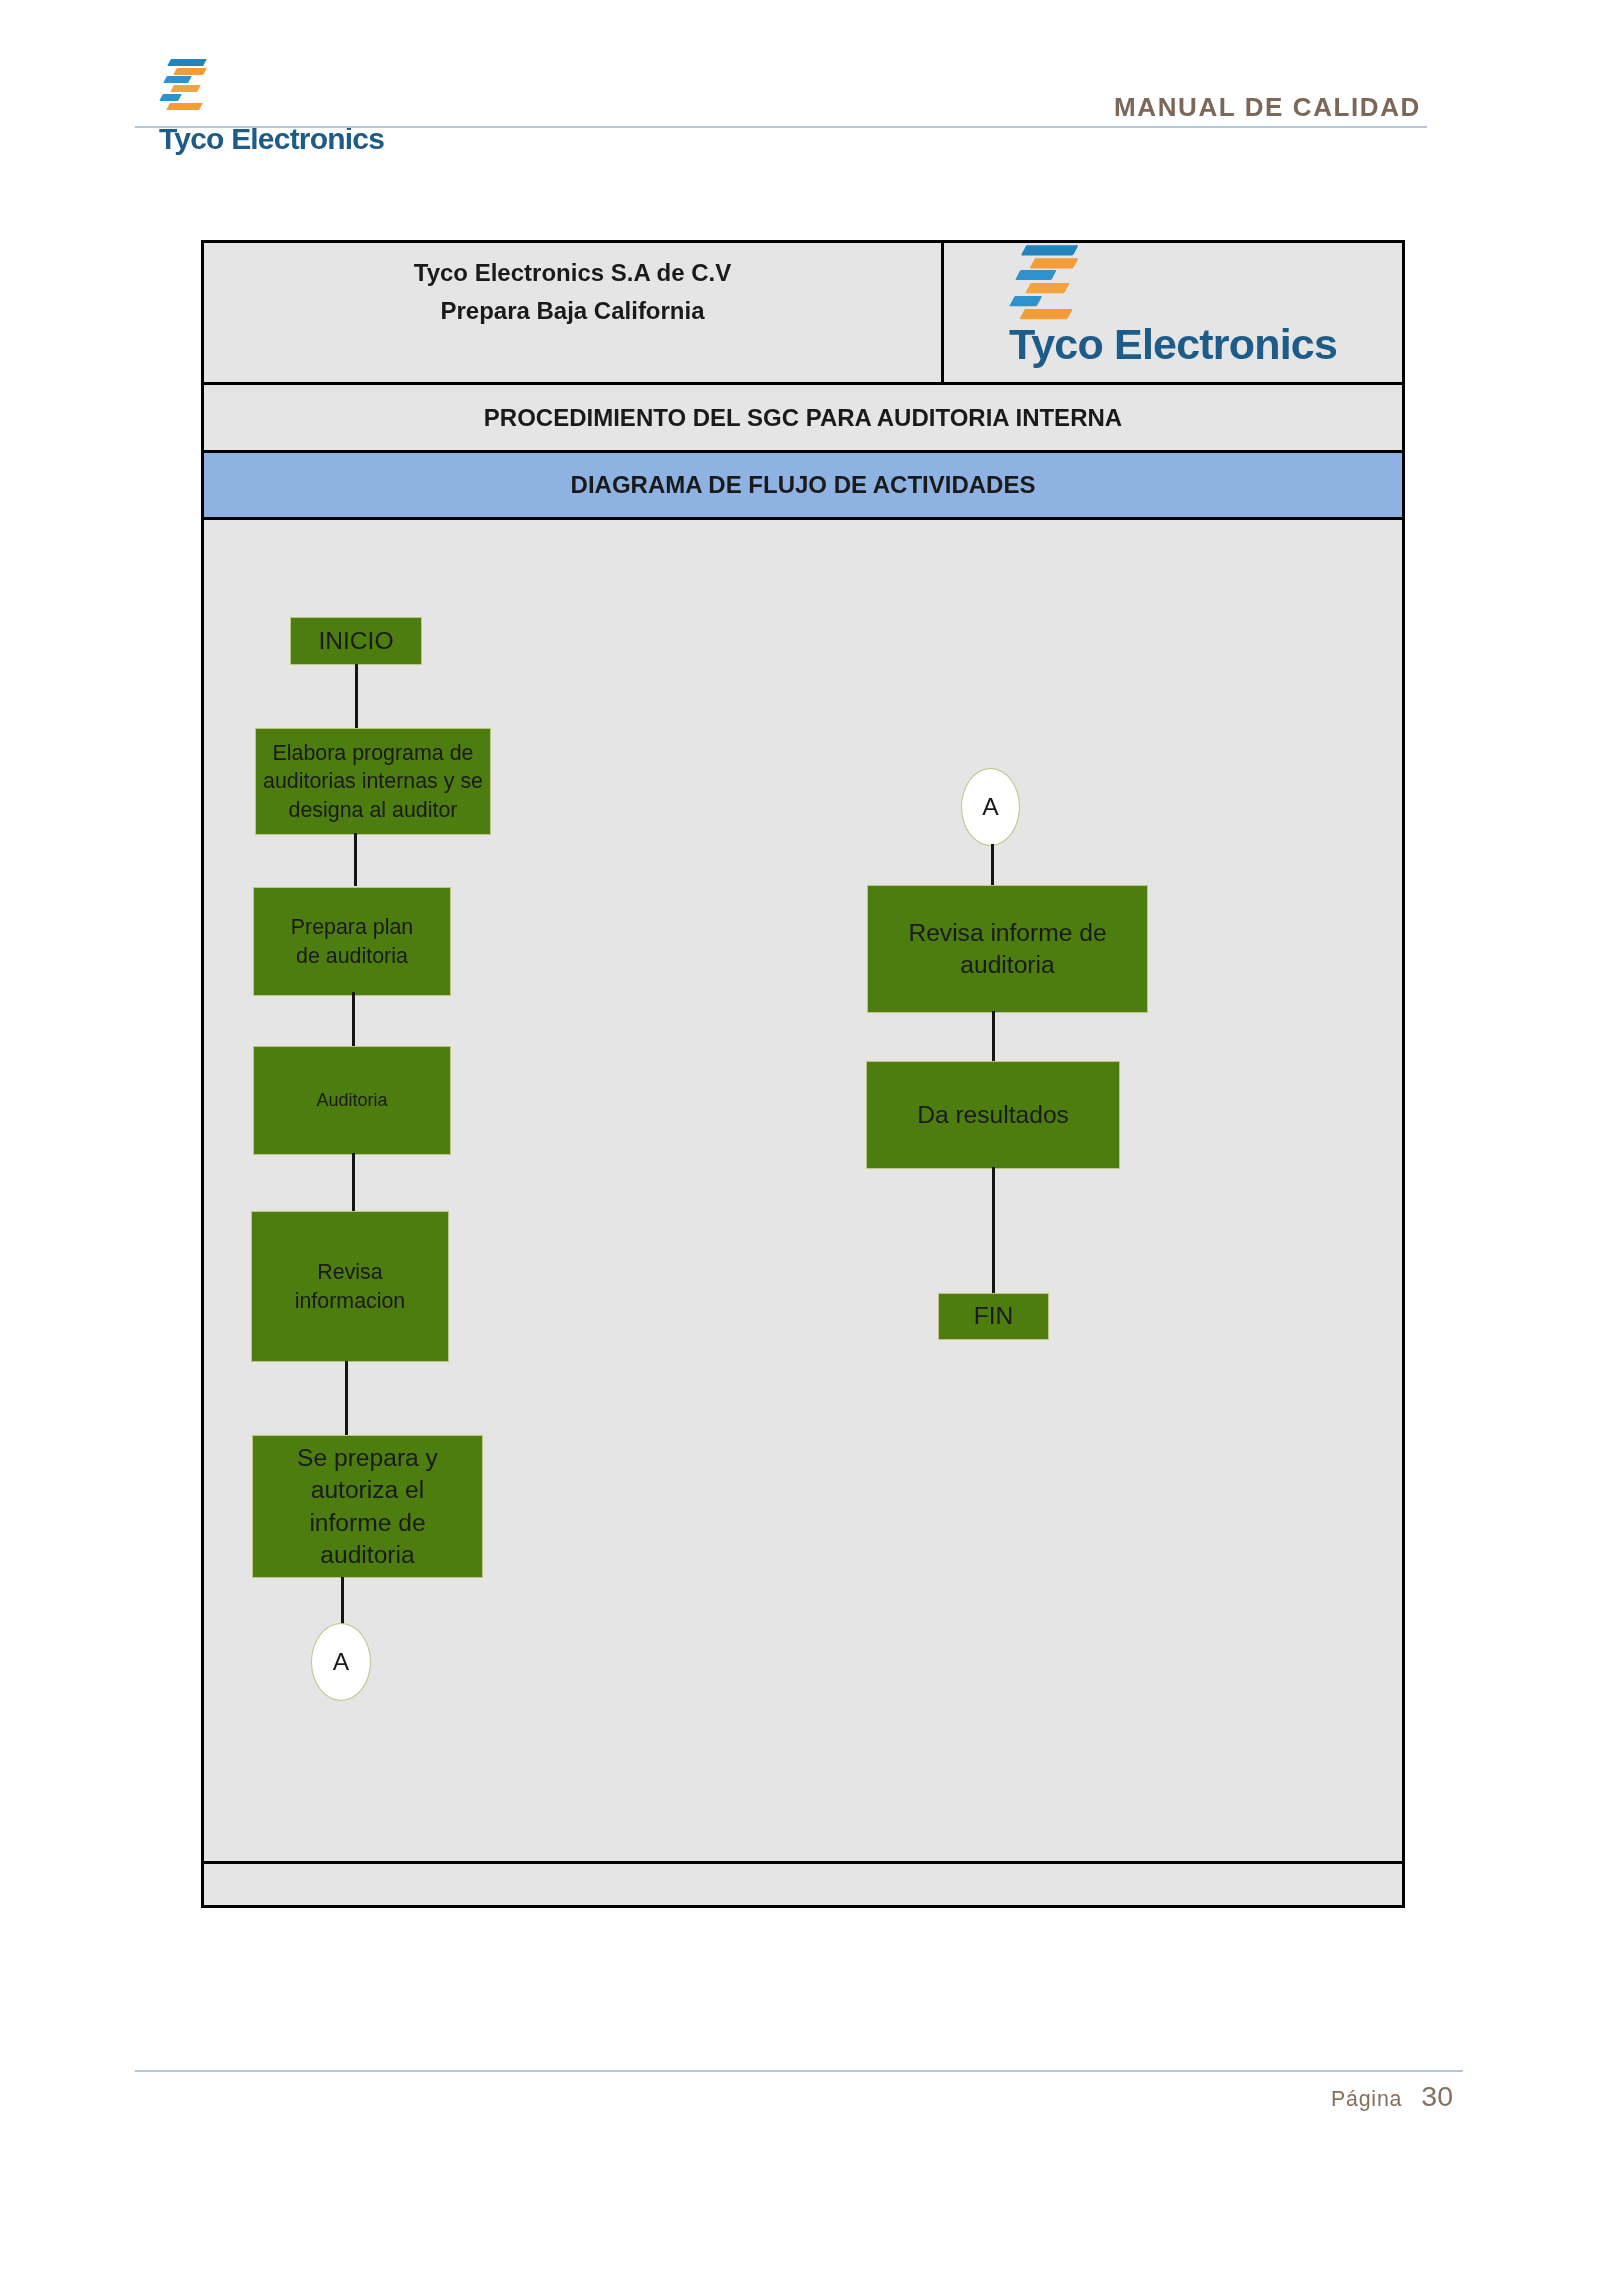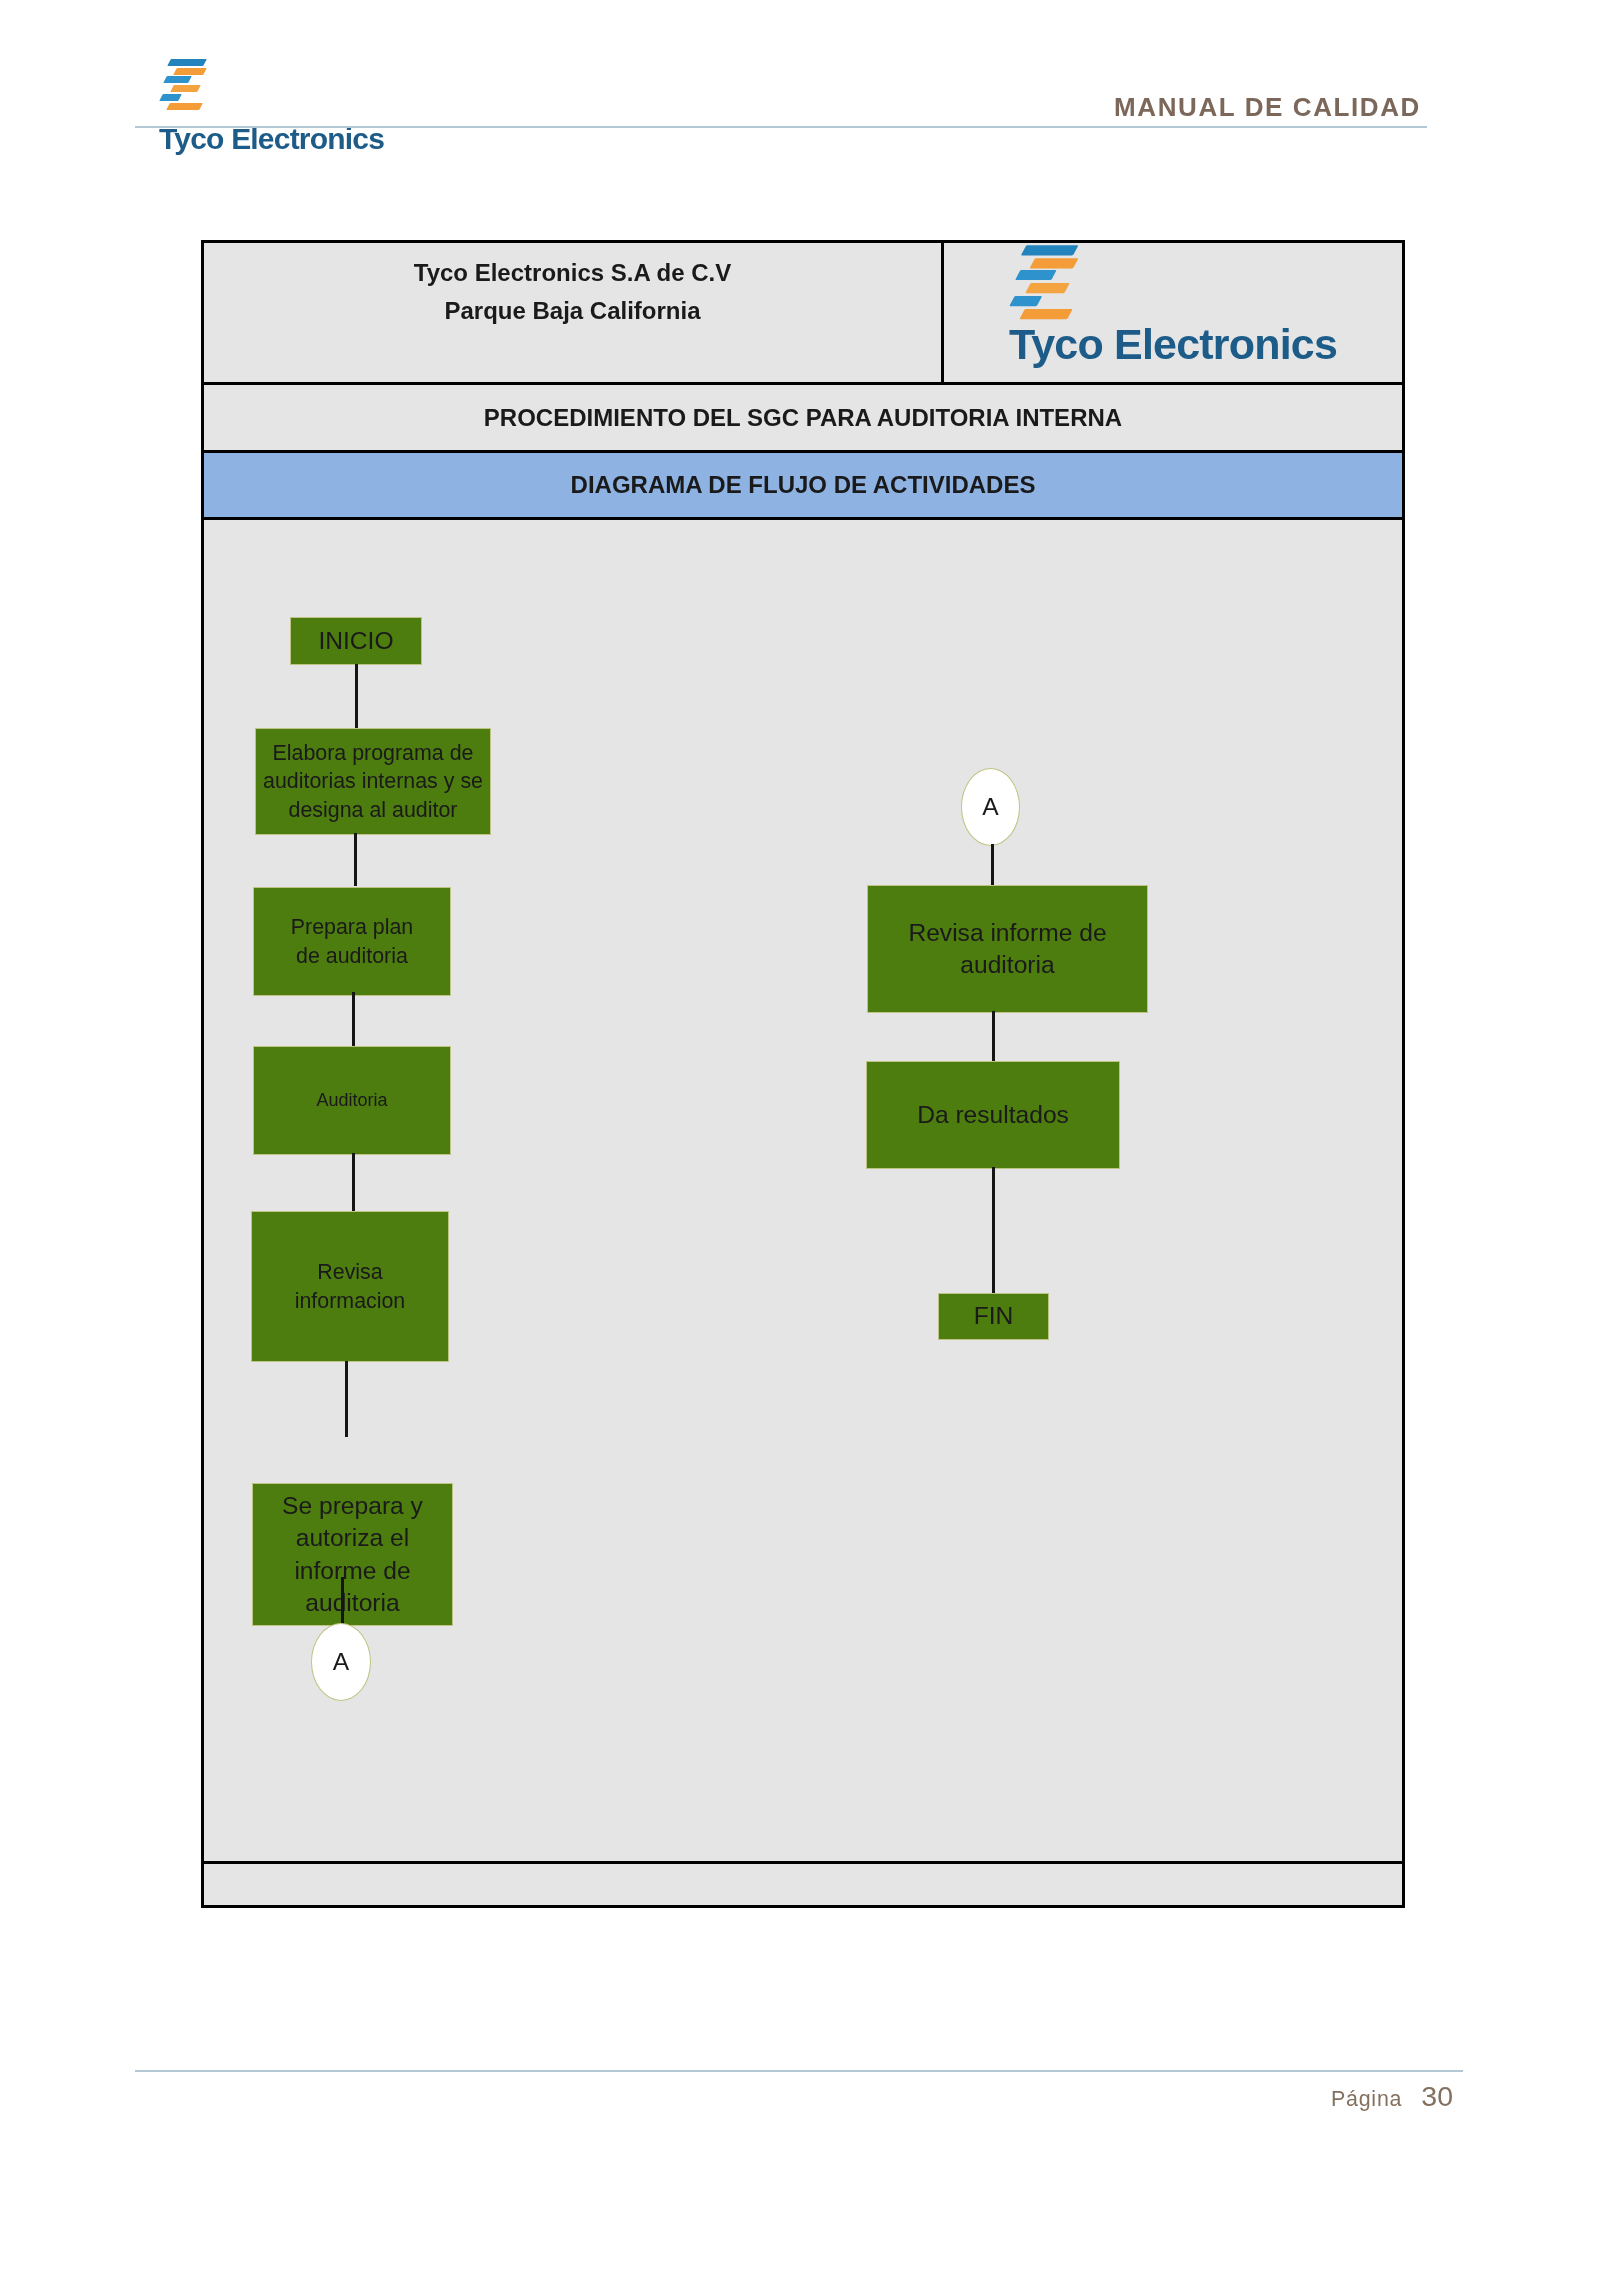--- a/index.html
+++ b/index.html
@@ -70,21 +70,21 @@
     border:1.6px solid #bfc383;border-radius:50%;
     display:flex;align-items:center;justify-content:center;
     font-size:24.6px;
   }
   .fc-line{position:absolute;width:3.2px;background:#151515;}
   #n-inicio{left:290px;top:617px;width:132px;height:48px;font-size:24.6px;}
   #n-elabora{left:255px;top:728px;width:236px;height:107px;font-size:21.4px;padding:0 4.8px;}
   #n-prepara{left:253px;top:887px;width:198px;height:109px;font-size:21.4px;padding:0 22px;}
   #n-auditoria{left:253px;top:1046px;width:198px;height:109px;font-size:18px;}
   #n-revisa-info{left:251px;top:1211px;width:198px;height:151px;font-size:21.4px;padding:0 24px;}
-  #n-se-prepara{left:252px;top:1435px;width:201px;height:143px;font-size:24.6px;padding:0 17.4px;margin-top:48px;}
+  #n-se-prepara{left:252px;top:1435px;width:231px;height:143px;font-size:24.6px;padding:0 17.4px;}
   #n-a-left{left:311px;top:1623px;width:60px;height:78px;}
   #n-a-right{left:961px;top:768px;width:59px;height:78px;}
   #n-revisa-informe{left:867px;top:885px;width:281px;height:128px;font-size:24.6px;padding:0 27px;}
   #n-da-resultados{left:866px;top:1061px;width:254px;height:108px;font-size:24.6px;}
   #n-fin{left:938px;top:1293px;width:111px;height:47px;font-size:24.6px;}
   #l1{left:355px;top:664px;height:65px;}
   #l2{left:354px;top:833px;height:53px;}
   #l3{left:352px;top:992px;height:56px;}
   #l4{left:352px;top:1153px;height:59px;}
   #l5{left:345px;top:1361px;height:76px;}
@@ -117,21 +117,21 @@
     </div>
     <div class="logo-word">Tyco Electronics</div>
   </div>
   <div class="manual-title">MANUAL DE CALIDAD</div>
   <div class="hdr-rule"></div>
 
   <div class="doc-table">
     <div class="t-row row-head">
       <div class="cell-company">
         <div>Tyco Electronics S.A de C.V</div>
-        <div>Parque Baja California</div>
+        <div>Prepara Baja California</div>
       </div>
       <div class="cell-logo">
         <div class="logo logo-big" style="position:static;">
           <div class="logo-icon">
             <span class="b1"></span>
               <span class="o1"></span>
               <span class="b2"></span>
             <span class="o2"></span>
               <span class="b3"></span>
               <span class="o3"></span>

